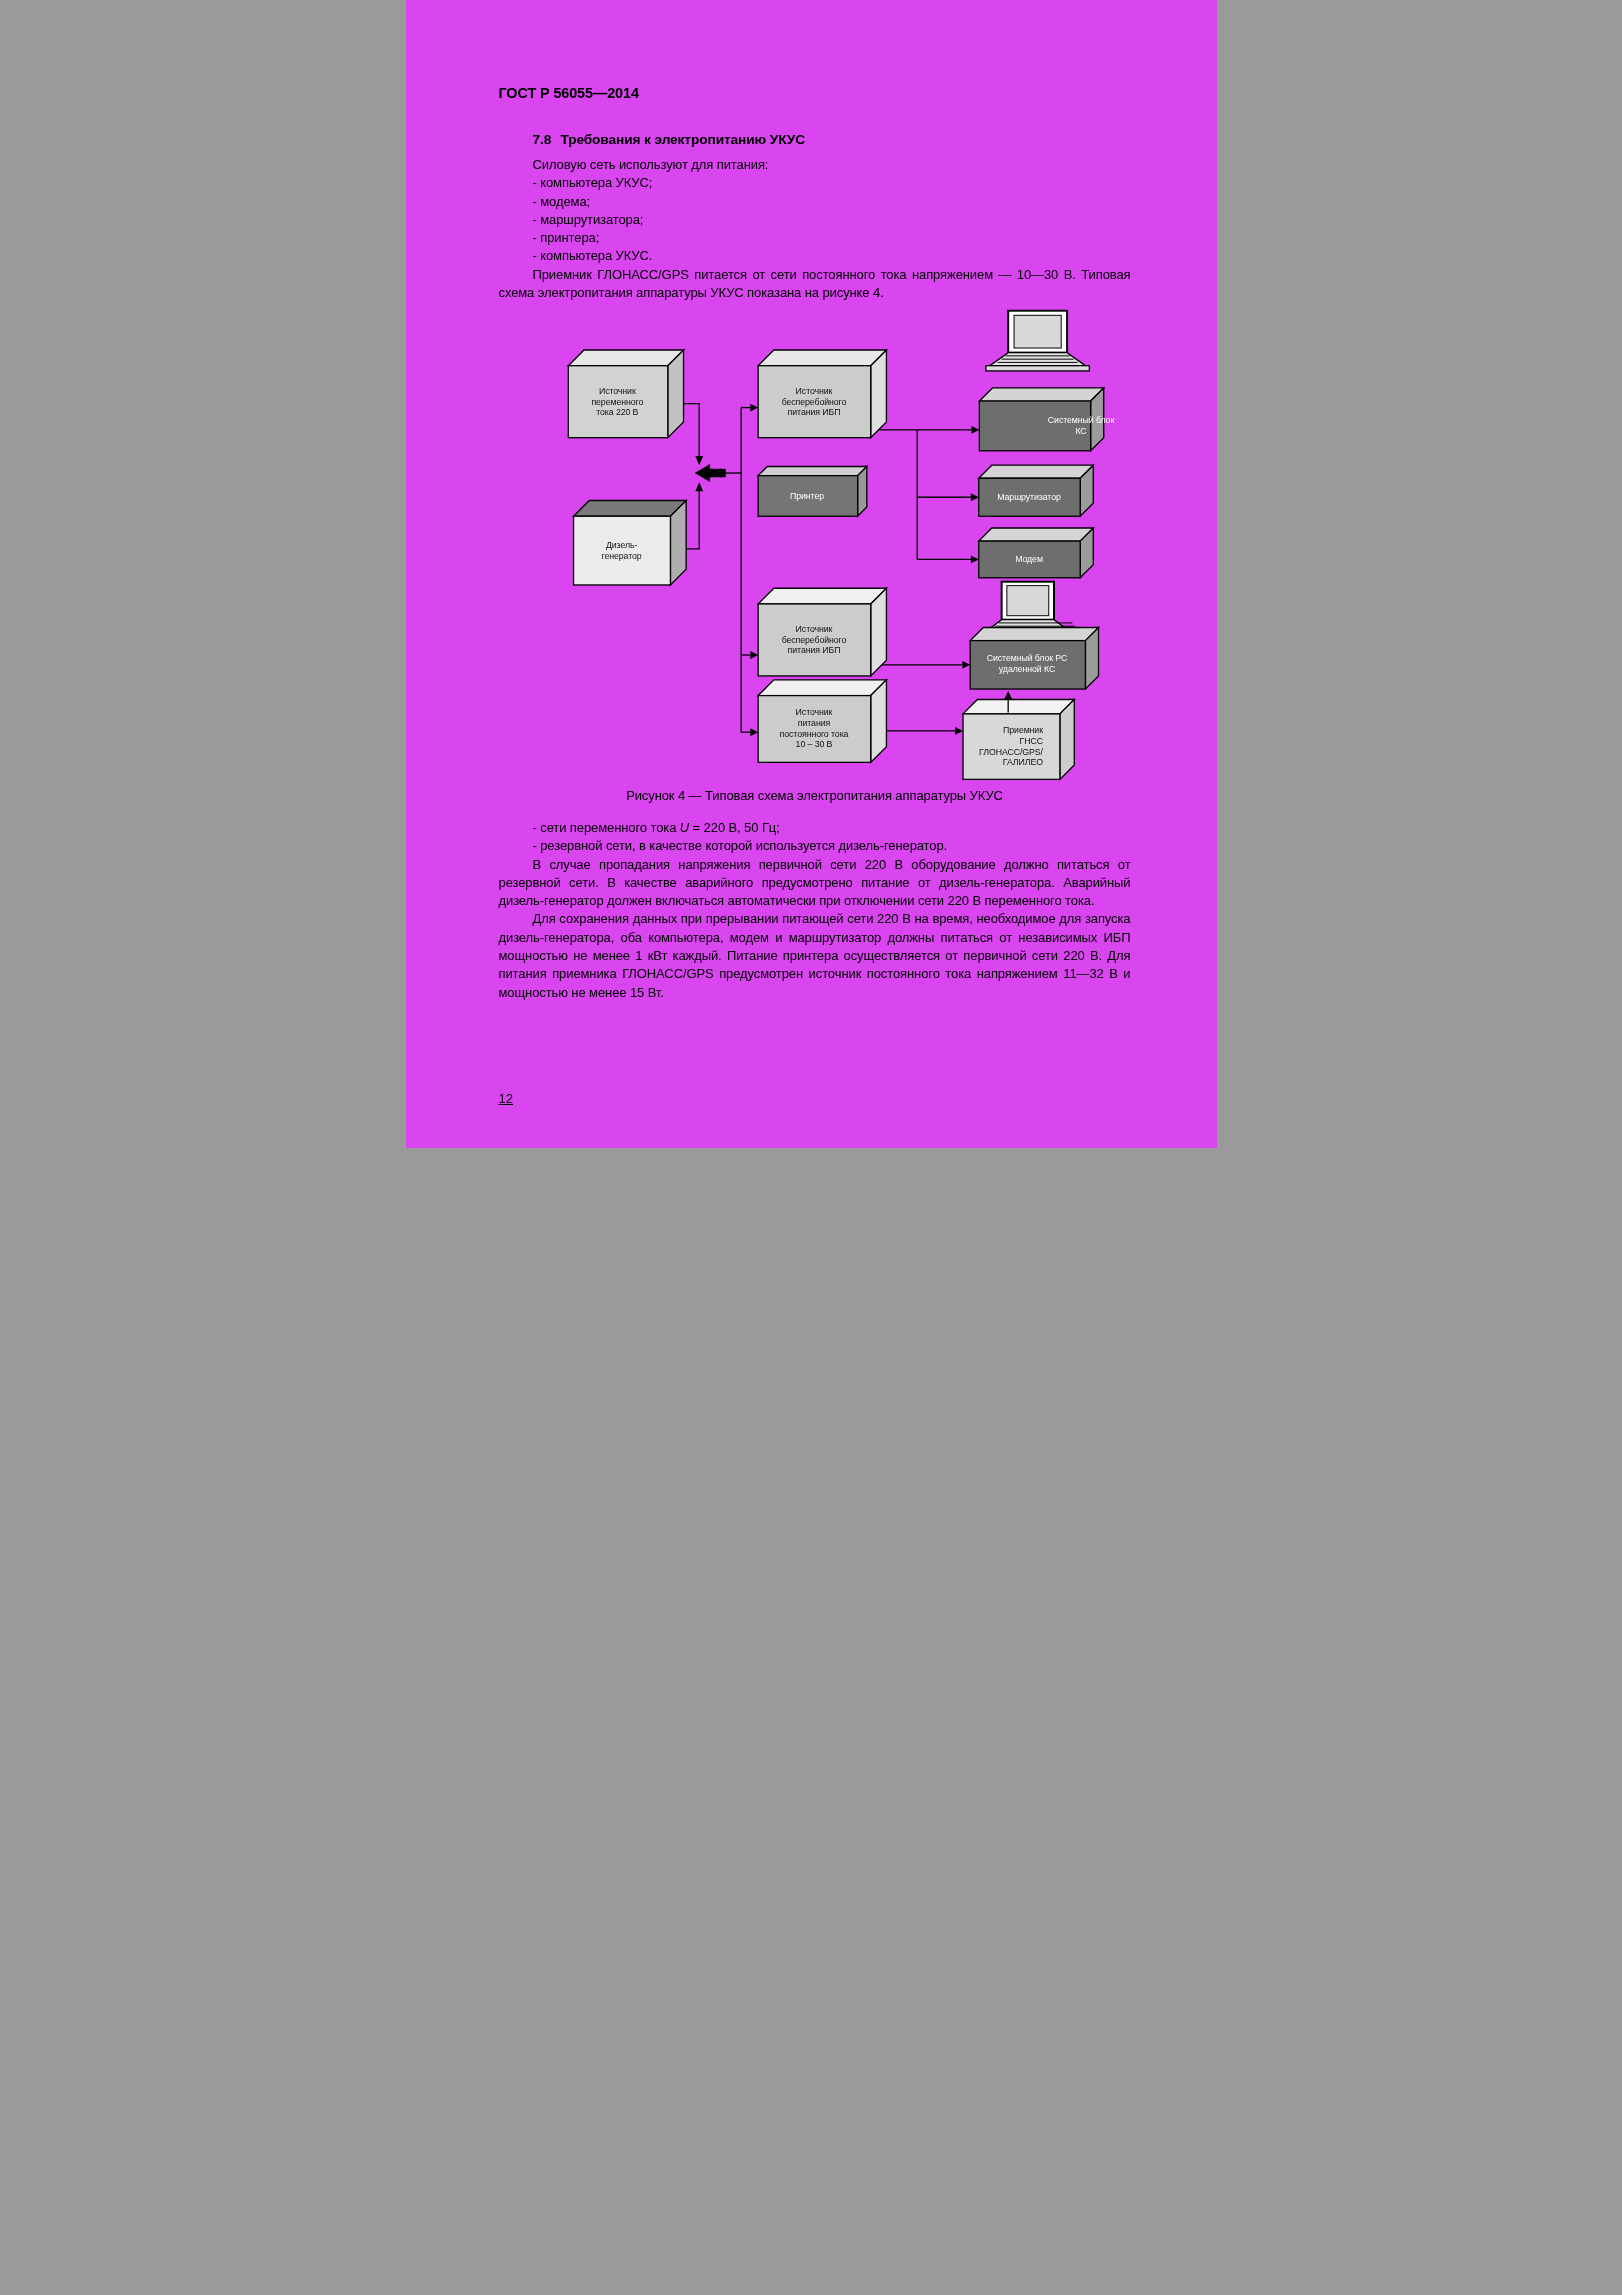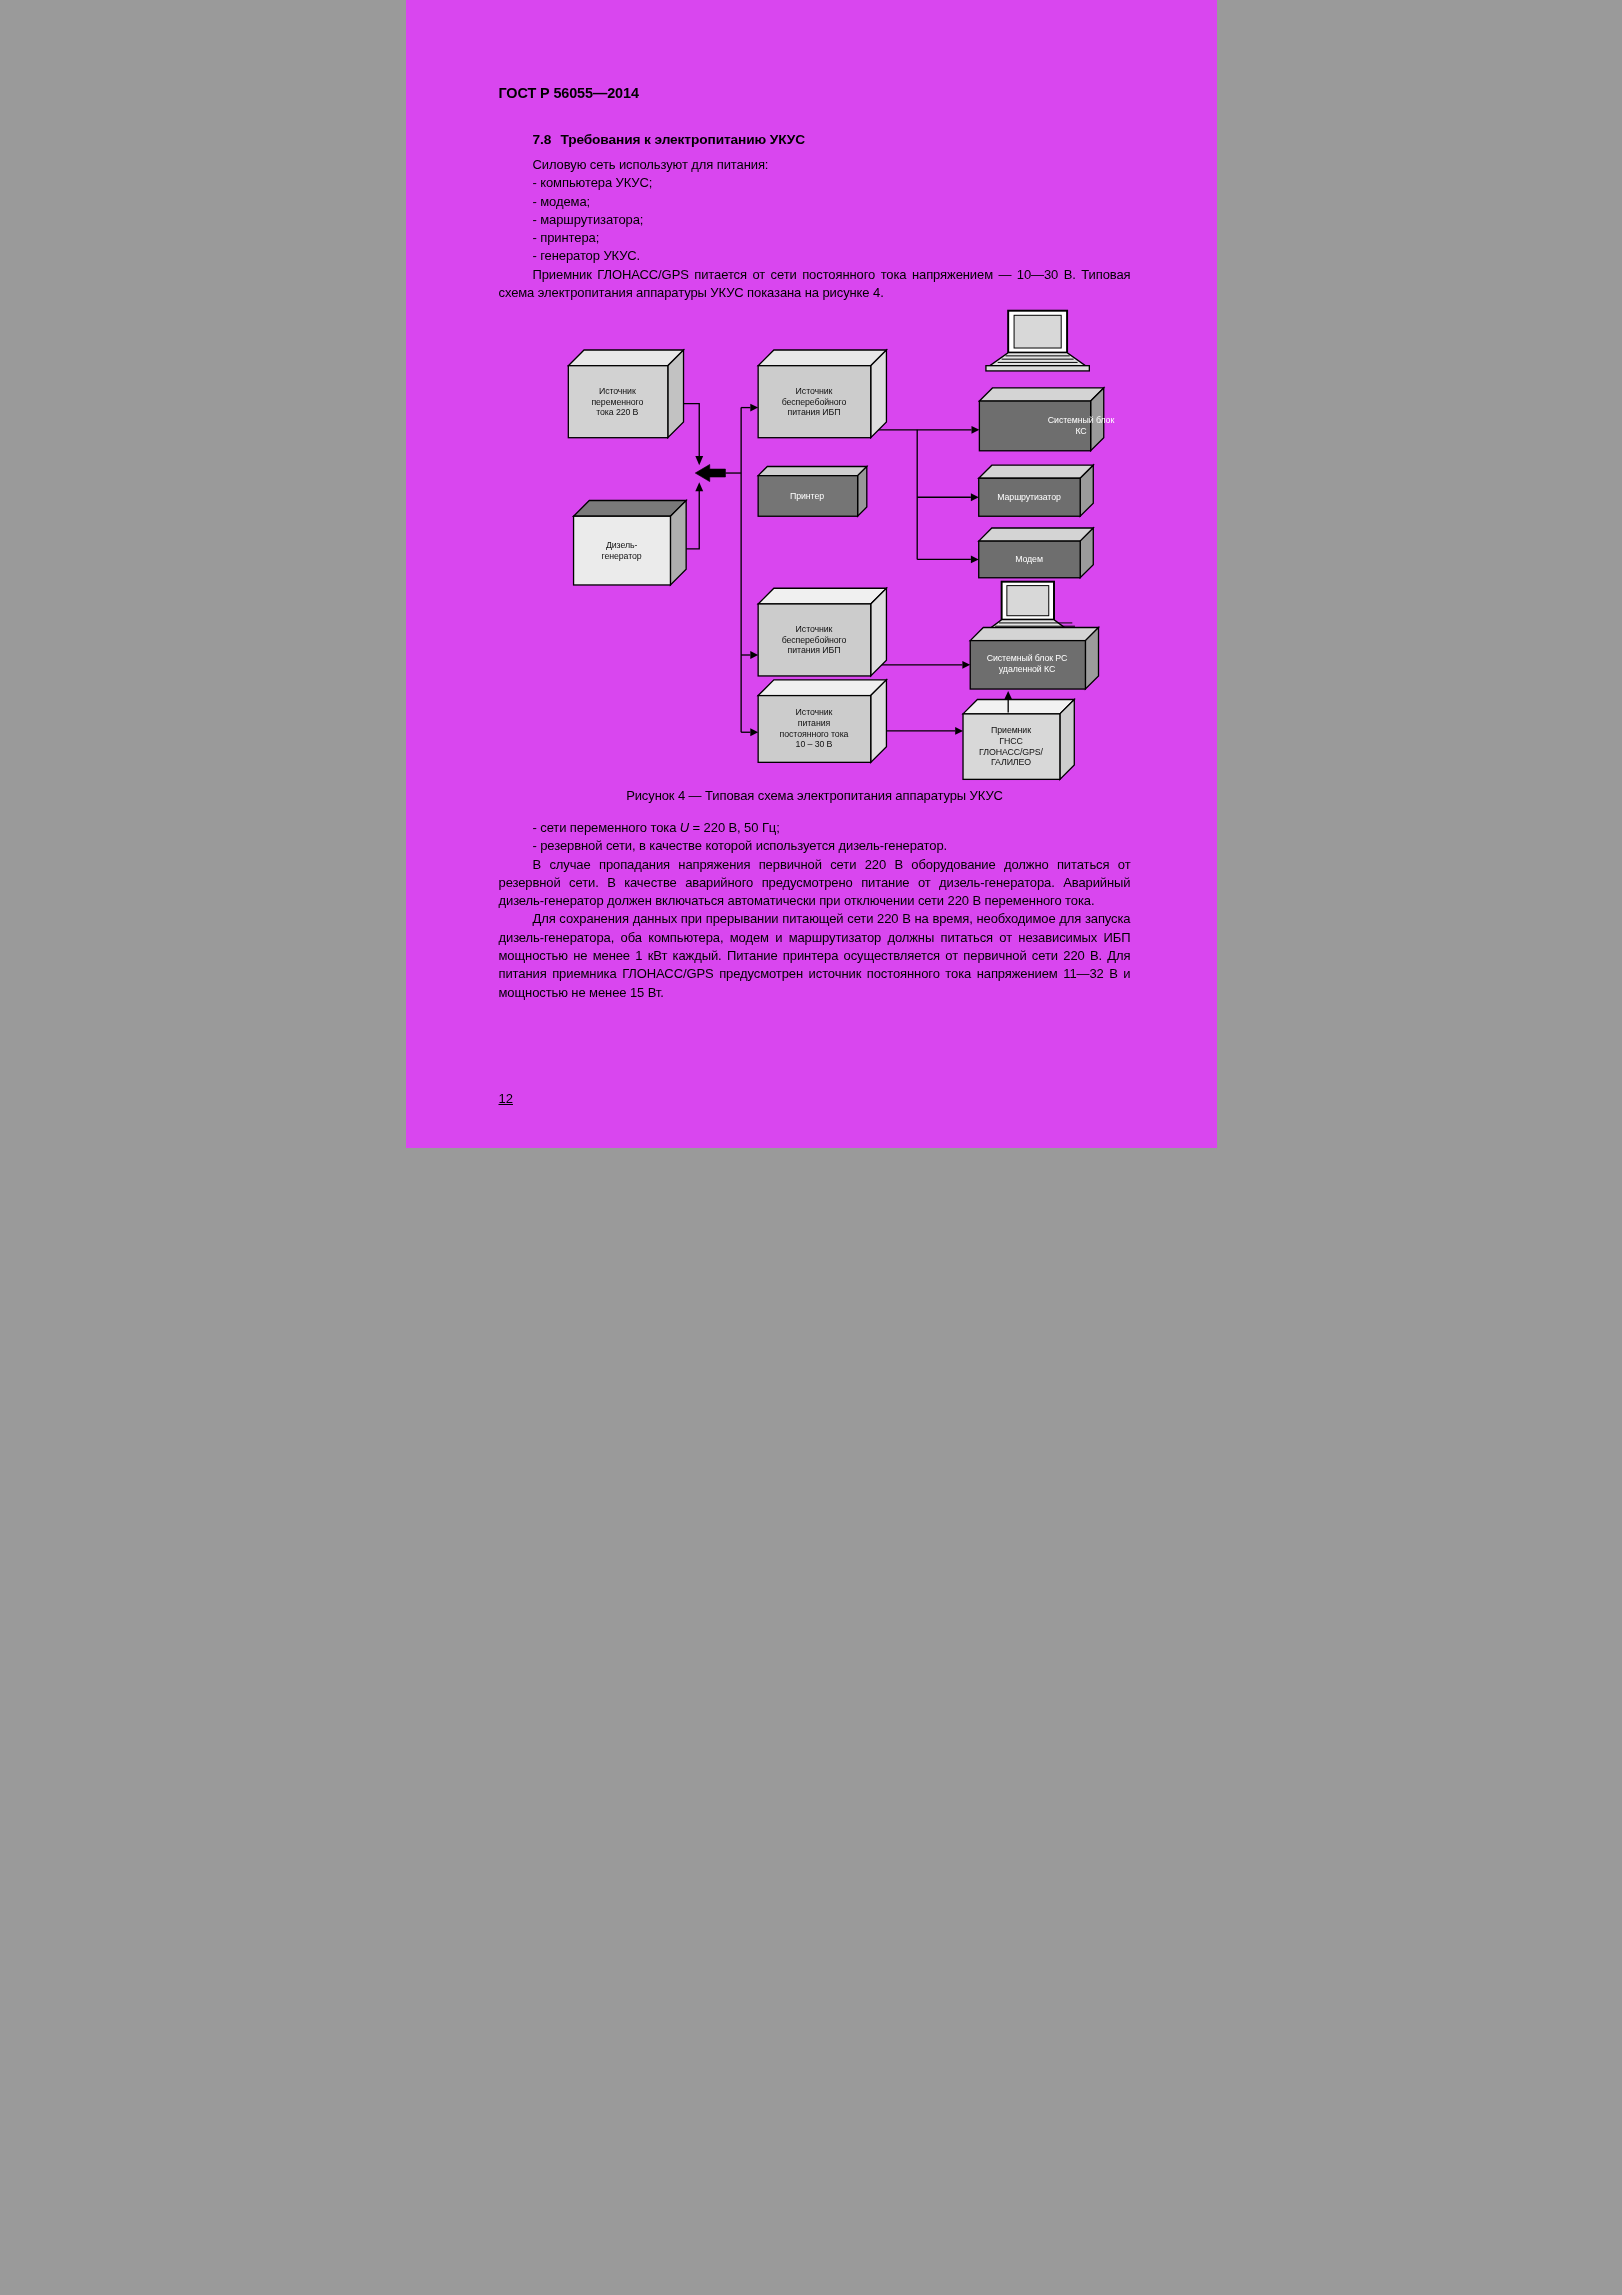--- a/index.html
+++ b/index.html
@@ -64,21 +64,21 @@
   <div class="section-heading">
     <span class="num">7.8</span><span>Требования к электропитанию УКУС</span>
   </div>
 
   <div class="text-top">
     <p class="para">Силовую сеть используют для питания:</p>
     <p class="li">- компьютера УКУС;</p>
     <p class="li">- модема;</p>
     <p class="li">- маршрутизатора;</p>
     <p class="li">- принтера;</p>
-    <p class="li">- генератор УКУС.</p>
+    <p class="li">- компьютера УКУС.</p>
     <p class="para">Приемник ГЛОНАСС/GPS питается от сети постоянного тока напряжением — 10—30 В. Типовая схема электропитания аппаратуры УКУС показана на рисунке 4.</p>
   </div>
 
   <div class="diagram">
     <svg width="576" height="478" viewBox="0 0 880 730">
       <g fill="none" stroke="#000" stroke-width="2">
 
         <g>
           <rect x="700" y="4" width="90" height="64" fill="#ffffff" stroke-width="3"></rect>
           <rect x="709" y="11" width="72" height="50" fill="#d8d8d8" stroke-width="1.5"></rect>
@@ -223,21 +223,21 @@
     <div class="boxlbl light" style="left:208px;top:387px;width:113px;height:67px;">Источник
 питания
 постоянного тока
 10 – 30 В</div>
     <div class="boxlbl dark" style="left:429px;top:93px;width:111px;height:50px;padding-left:47px;">Системный блок
 КС</div>
     <div class="boxlbl dark" style="left:429px;top:170px;width:101px;height:38px;">Маршрутизатор</div>
     <div class="boxlbl dark" style="left:429px;top:233px;width:101px;height:37px;">Модем</div>
     <div class="boxlbl dark" style="left:420px;top:332px;width:115px;height:48px;">Системный блок РС
 удаленной КС</div>
-    <div class="boxlbl light" style="left:413px;top:406px;width:97px;height:65px;">Приемник
+    <div class="boxlbl light" style="left:413px;top:406px;width:97px;height:65px;text-align:right;">Приемник
 ГНСС
 ГЛОНАСС/GPS/
 ГАЛИЛЕО</div>
   </div>
 
   <div class="caption">Рисунок 4 — Типовая схема электропитания аппаратуры УКУС</div>
 
   <div class="text-bottom">
     <p class="li"><span>- сети переменного тока </span><span class="it">U</span><span> = 220 В, 50 Гц;</span></p>
     <p class="li">- резервной сети, в качестве которой используется дизель-генератор.</p>

